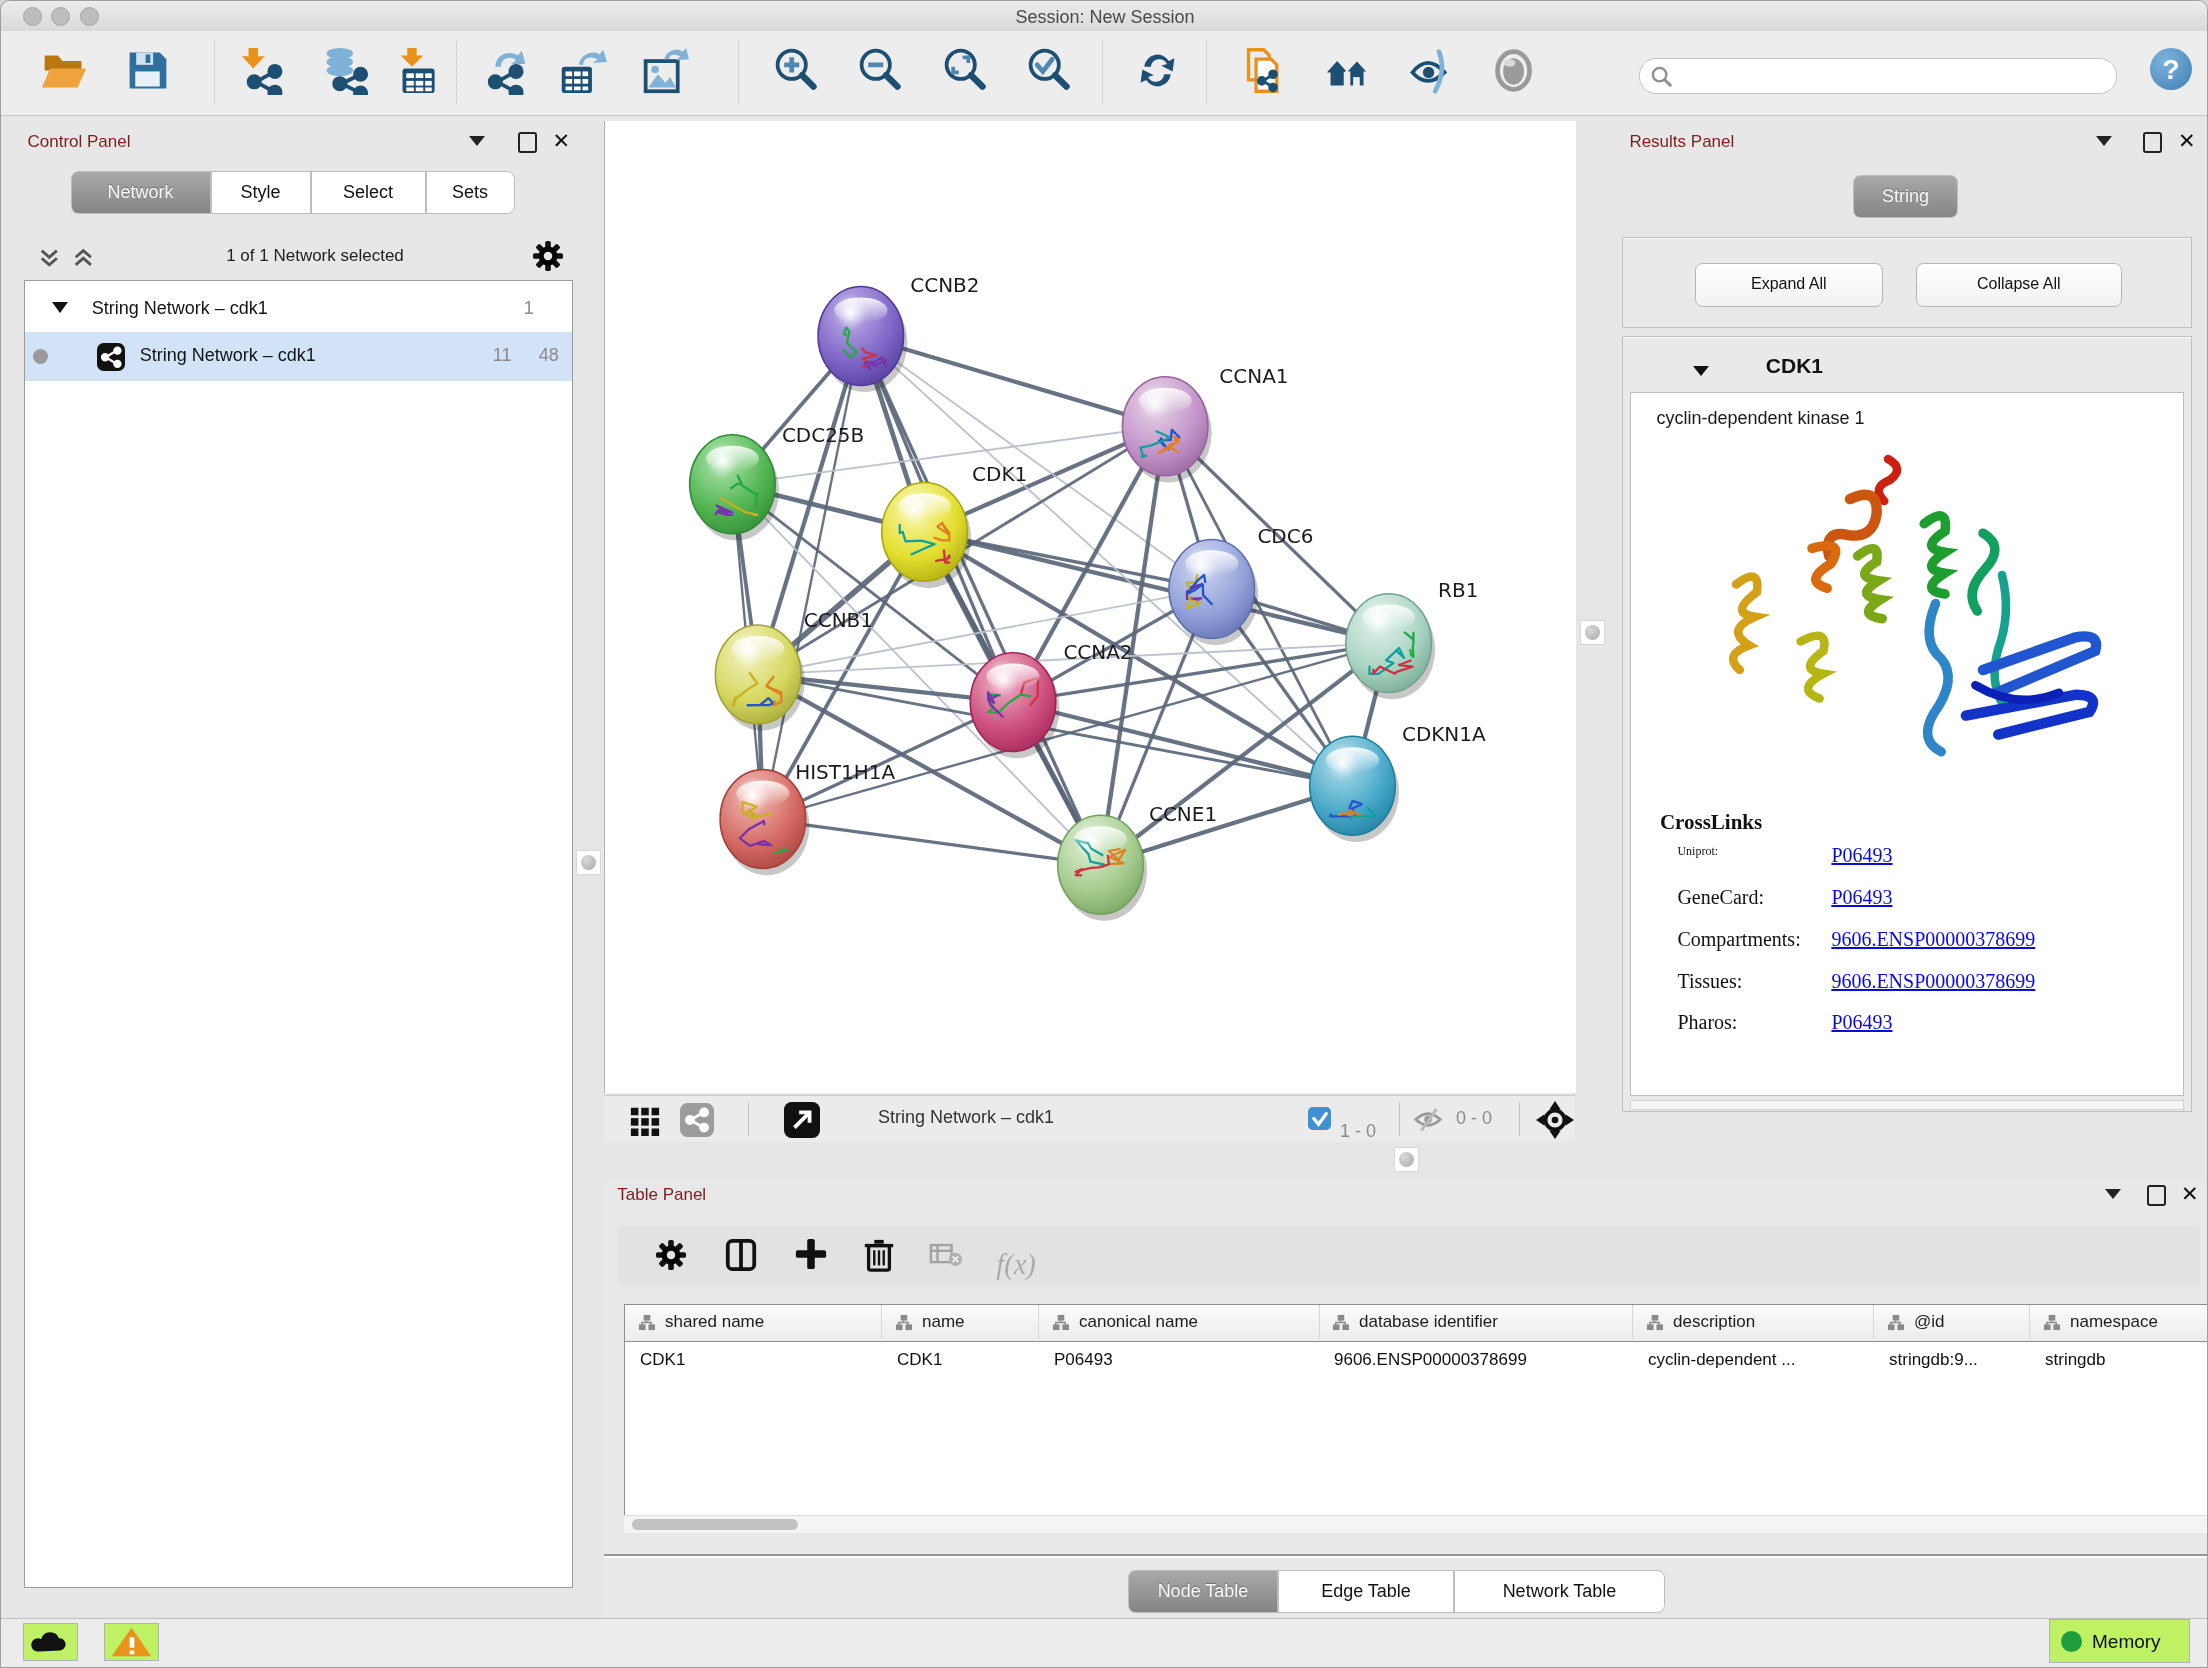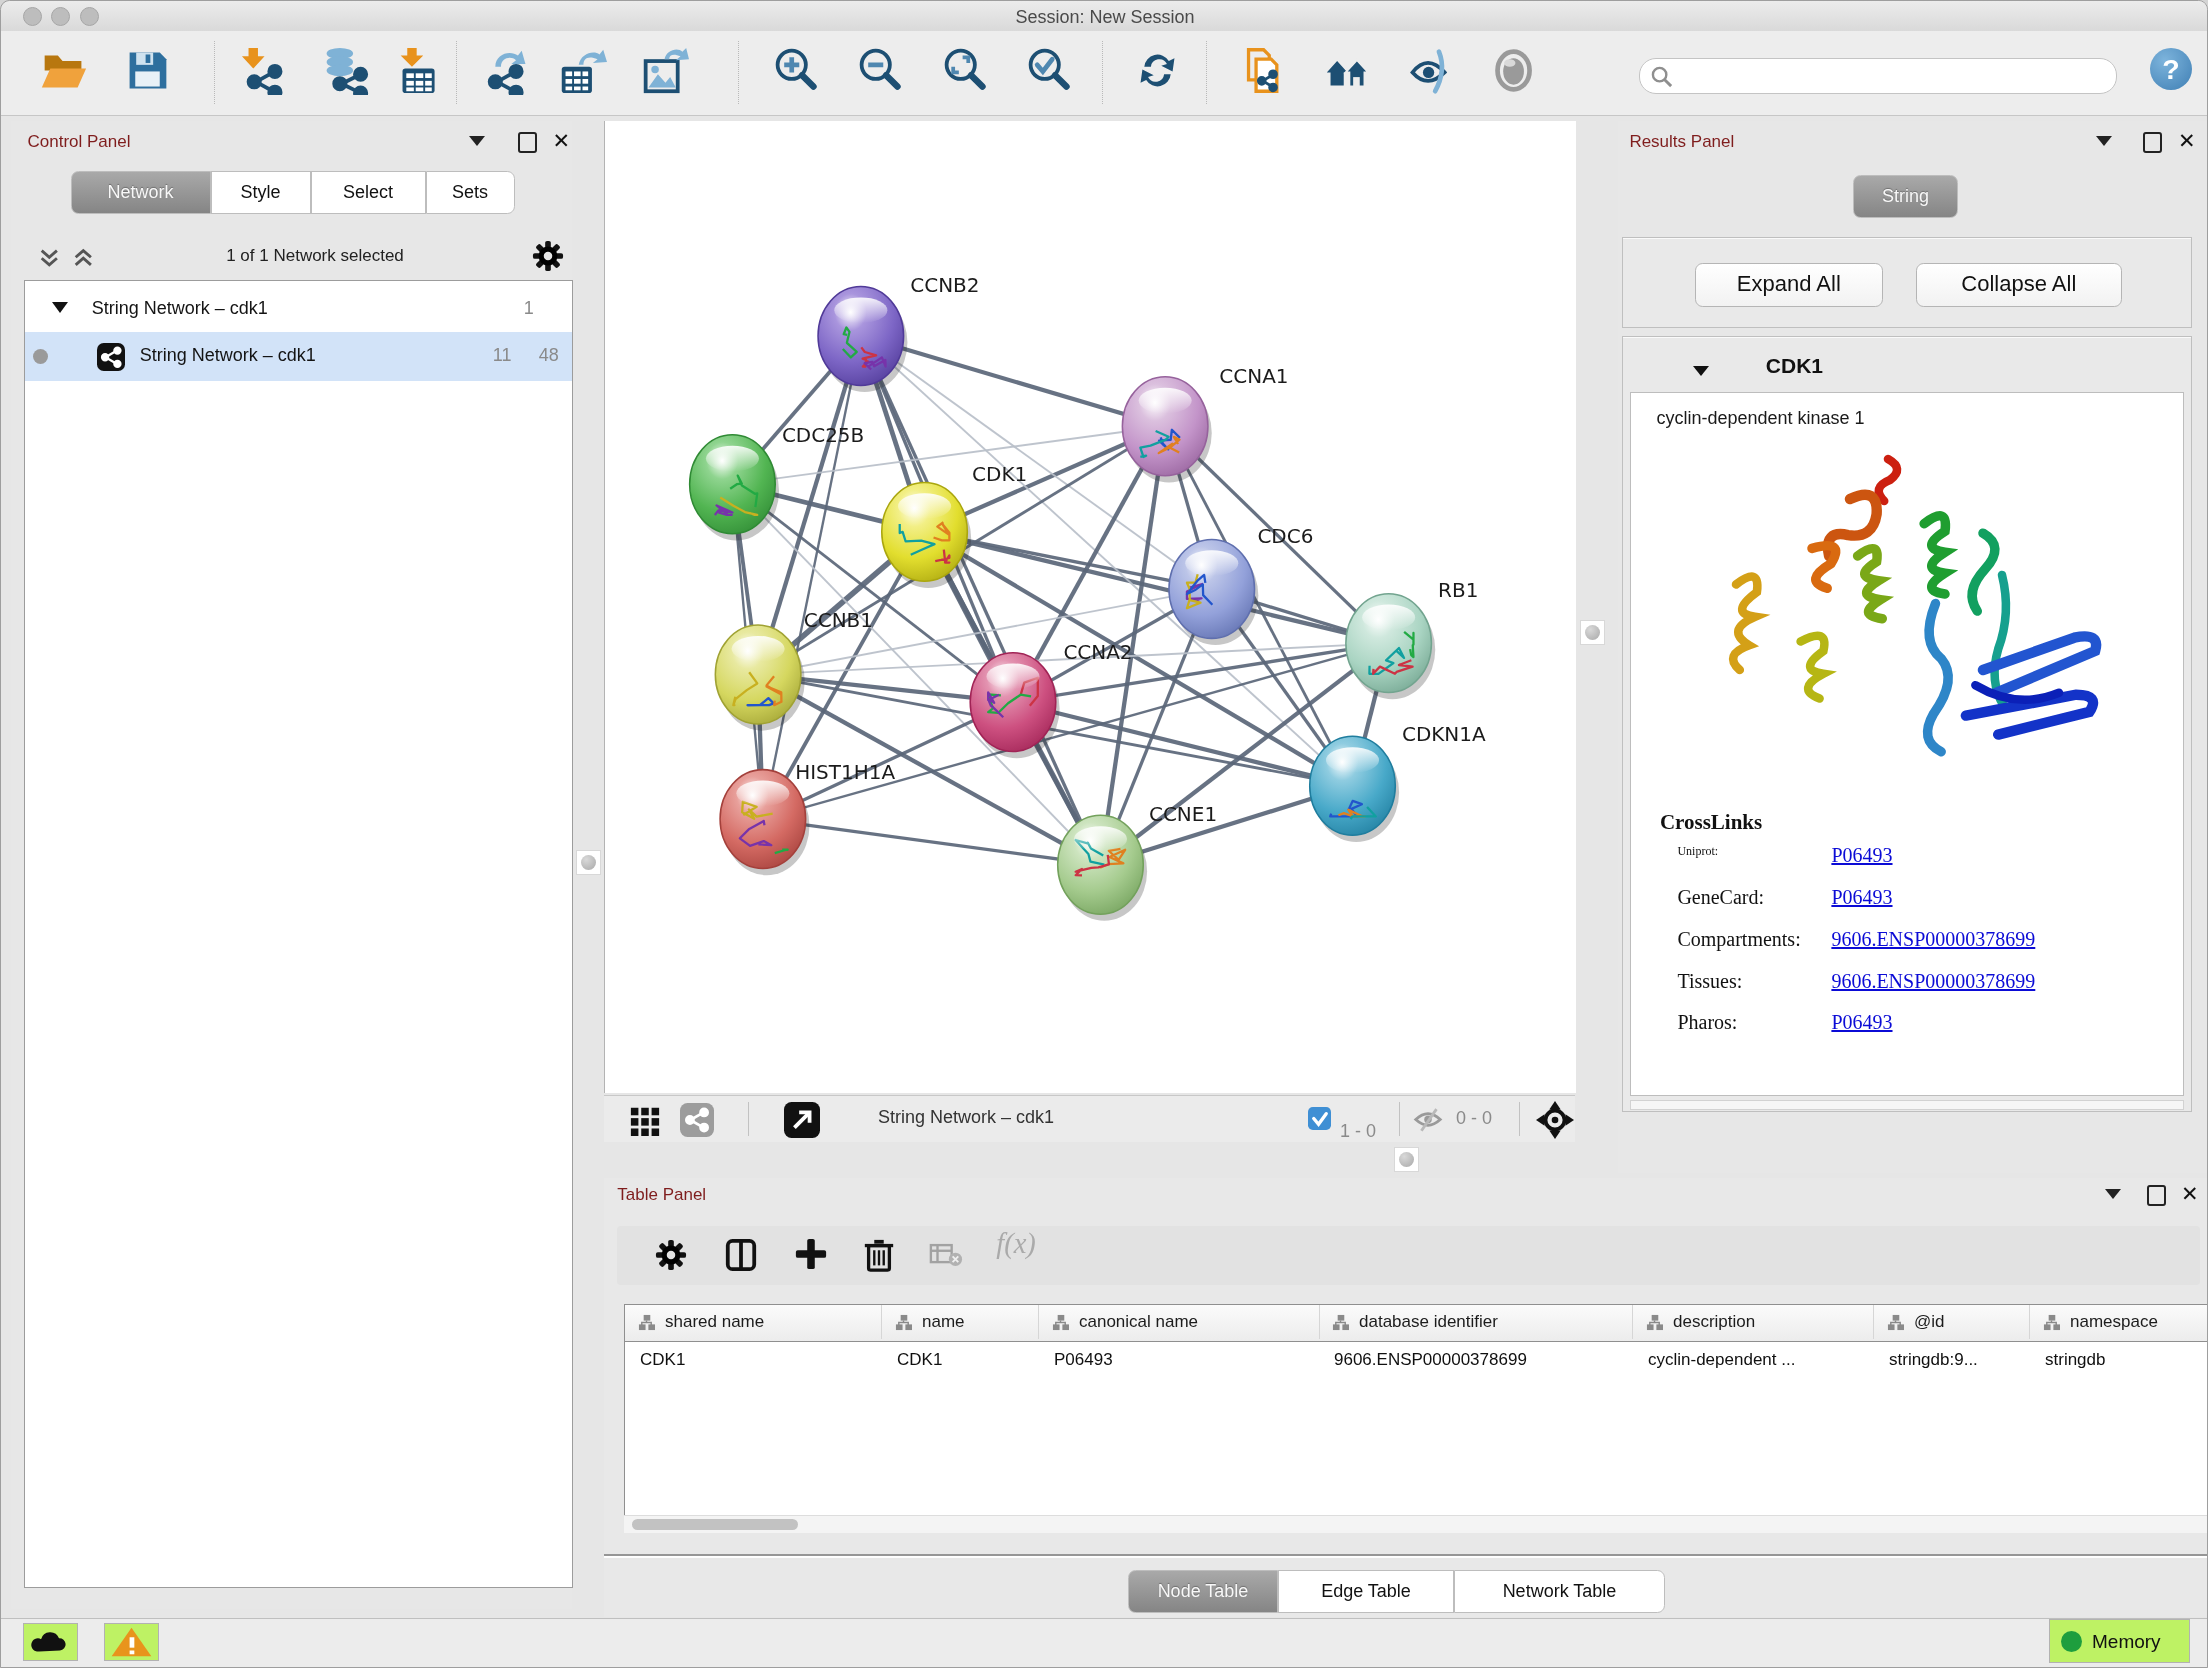--- a/index.html
+++ b/index.html
@@ -42,21 +42,21 @@
   .chev{stroke:#555;stroke-width:3;fill:none;}
   
   .canvas{left:603px;top:120px;width:971px;height:972px;background:#fff;border-left:1px solid #b3b3b3;}
   .net-toolbar{left:603px;top:1094px;width:971px;height:46px;background:#ebebeb;border-top:1px solid #c8c8c8;}
   .ntb-sep{top:5.7px;width:0;height:34px;border-left:1px solid #c2c2c2;}
   .handle-sq{width:25px;height:25px;background:#fff;border:1px solid #d8d8d8;box-sizing:border-box;}
   .handle-dot{width:15px;height:15px;border-radius:50%;background:radial-gradient(circle at 35% 30%,#d9d9d9,#a8a8a8);margin:3.8px;}
   
   .res-box{background:#e9e9e9;border:1px solid #bfbfbf;box-sizing:border-box;box-shadow:inset 0 1px 0 #fafafa;}
   .btn{background:linear-gradient(#ffffff,#f2f2f2);border:1px solid #b5b5b5;border-radius:7.6px;
-       font-size:22px;color:#111;text-align:center;cursor:pointer;}
+       font-size:16px;color:#111;text-align:center;cursor:pointer;}
   .serif{font-family:"Liberation Serif","DejaVu Serif",serif;}
   .xlink{color:#0b0bd6;text-decoration:underline;cursor:pointer;}
   .tbl-head{background:linear-gradient(#fbfbfb,#ececec);border-top:1.9px solid #8f8f8f;border-bottom:1.9px solid #8f8f8f;box-sizing:border-box;}
   .th-text{font-size:17px;color:#1c1c1c;}
   .td-text{font-size:17px;color:#101010;}
   
   .statusbar{left:0;top:1617px;width:2208px;height:51px;background:#ececec;border-top:1px solid #bfbfbf;}
   .sq-btn{background:#bef264;border:1.9px solid #b2b2b2;box-sizing:border-box;cursor:pointer;}
   .gear-icon path,.gear-icon rect{fill:#111;}
   .gray-txt{color:#8a8a8a;}
@@ -738,21 +738,21 @@
       </div>
       <div class="ab" style="left:312px;top:17px;opacity:.45;">
         <svg width="34" height="25" viewBox="0 0 36 26">
             <rect x="2" y="2" width="22" height="18" fill="none" stroke="#555" stroke-width="2.5"></rect>
             <line x1="2" y1="8" x2="24" y2="8" stroke="#555" stroke-width="2.5"></line>
             <line x1="9" y1="2" x2="9" y2="20" stroke="#555" stroke-width="2.5"></line>
             <circle cx="28" cy="17" r="7" fill="#777"></circle>
             <path d="M25 14 l6 6 M31 14 l-6 6" stroke="#fff" stroke-width="2"></path>
           </svg>
       </div>
-      <div class="ab serif" style="left:379px;top:2px;font-size:28.5px;font-style:italic;color:#aaa;">f(x)</div>
+      <div class="ab serif" style="left:379px;top:23px;font-size:28.5px;font-style:italic;color:#aaa;">f(x)</div>
     </div>
 
     <div class="ab" style="left:20px;top:126px;width:1586px;height:228px;background:#fff;border-left:1.9px solid #8f8f8f;">
       <div class="ab tbl-head" id="table-header" style="left:0;top:0;width:1586px;height:38px;">
           <div style="position: absolute; left: 0px; top: 0px; width: 257px; height: 34px; border-right: 1px solid rgb(214, 214, 214); box-sizing: border-box;">
             <span style="position: absolute; left: 13.3px; top: 8.6px;"><svg width="17" height="17" viewBox="0 0 18 18">
                 <g fill="#8a8a8a">
                   <rect x="6" y="1" width="7" height="6"></rect>
                   <rect x="1" y="11" width="7" height="6"></rect>
                   <rect x="11" y="11" width="7" height="6"></rect>

